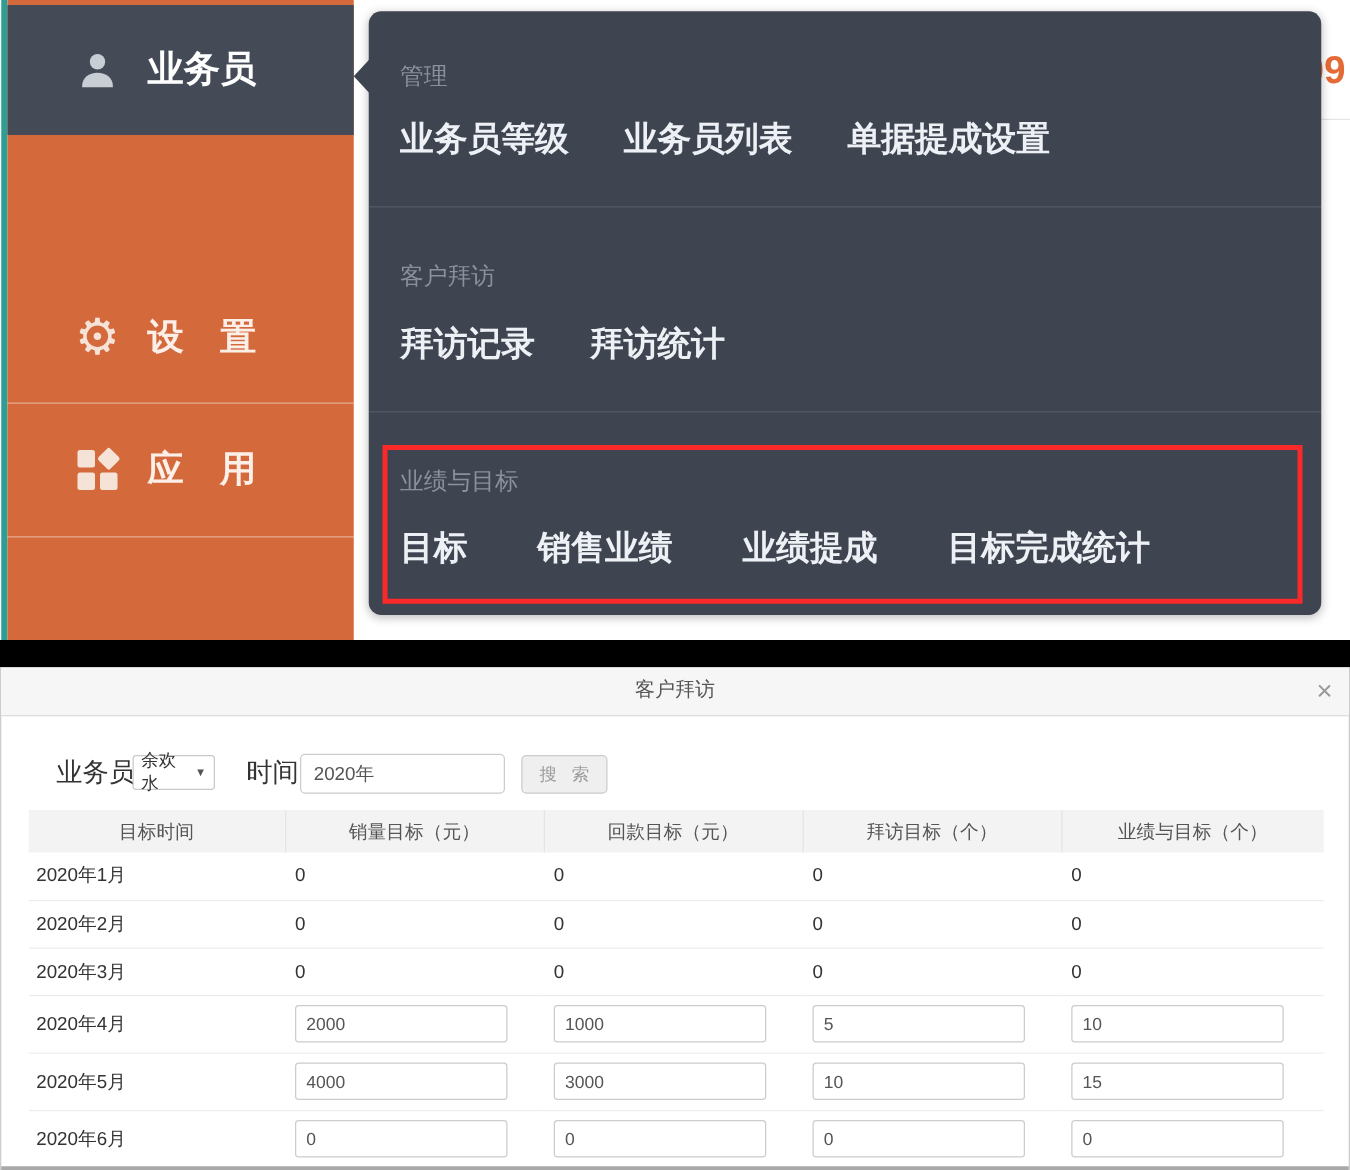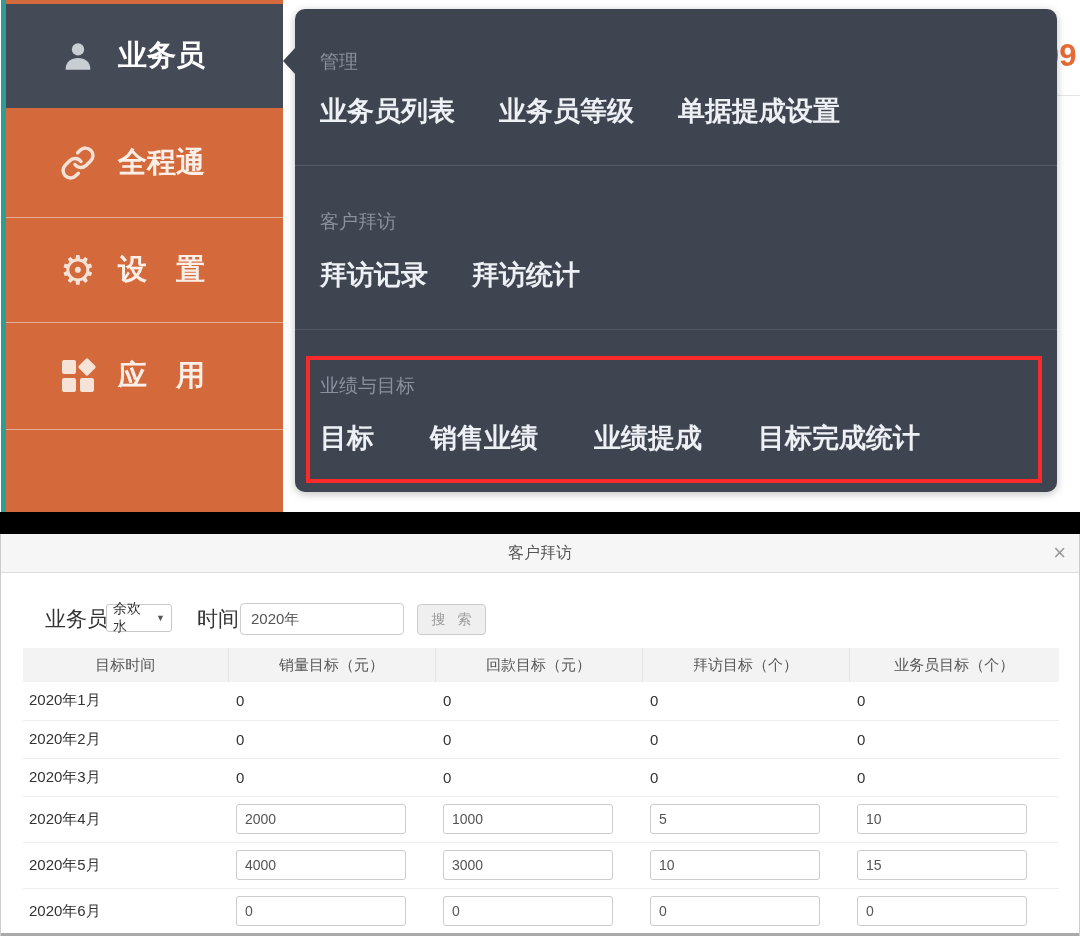--- a/index.html
+++ b/index.html
@@ -97,29 +97,20 @@
       <div class="sb-item active" style="top:4px;height:104px;">
         <span class="ic">
           <svg width="36" height="36" viewBox="0 0 24 24">
               <circle cx="12" cy="7.6" r="4.1" fill="#C9CDD4"></circle>
               <path d="M3.8 20.5c0-4.5 3.7-7.1 8.2-7.1s8.2 2.6 8.2 7.1v0.7H3.8z" fill="#C9CDD4"></path>
             </svg>
         </span>
         <span>业务员</span>
       </div>
 
-      <div class="sb-item sb-divider" style="top:108px;height:110px;">
-        <span class="ic">
-          <svg width="36" height="36" viewBox="0 0 24 24" fill="none" stroke="#F6E3D8" stroke-width="2.3" stroke-linecap="round" stroke-linejoin="round">
-              <path d="M10 13a5 5 0 0 0 7.54.54l3-3a5 5 0 0 0-7.07-7.07l-1.72 1.71"></path>
-              <path d="M14 11a5 5 0 0 0-7.54-.54l-3 3a5 5 0 0 0 7.07 7.07l1.71-1.71"></path>
-            </svg>
-        </span>
-        <span>全程通</span>
-      </div>
 
       <div class="sb-item sb-divider" style="top:218px;height:105px;">
         <span class="ic">
             <span class="gear-glyph">⚙</span>
           </span>
         <span>设　置</span>
       </div>
 
       <div class="sb-item sb-divider" style="top:323px;height:107px;">
         <span class="ic">
@@ -135,22 +126,22 @@
     </div>
 
     <div class="orange-num">09</div>
     <div class="faint-line"></div>
 
     <div class="flyout">
       <div class="flyout-arrow"></div>
 
       <div class="fly-title" style="top:42px;">管理</div>
       <div class="fly-links gap44" style="top:85px;">
+        <span class="lnk">业务员等级</span>
         <span class="lnk">业务员列表</span>
-        <span class="lnk">业务员等级</span>
         <span class="lnk">单据提成设置</span>
       </div>
 
       <div class="fly-divider" style="top:156px;"></div>
 
       <div class="fly-title" style="top:202px;">客户拜访</div>
       <div class="fly-links gap44" style="top:249px;">
         <span class="lnk">拜访记录</span>
         <span class="lnk">拜访统计</span>
       </div>
@@ -195,21 +186,21 @@
           <col class="c2">
           <col class="c3">
           <col class="c4">
         </colgroup>
       <thead>
         <tr>
           <th>目标时间</th>
           <th>销量目标（元）</th>
           <th>回款目标（元）</th>
           <th>拜访目标（个）</th>
-          <th>业务员目标（个）</th>
+          <th>业绩与目标（个）</th>
         </tr>
       </thead>
       <tbody>
         <tr class="r-text">
           <td class="month">2020年1月</td>
           <td>0</td>
           <td>0</td>
           <td>0</td>
           <td>0</td>
         </tr>

